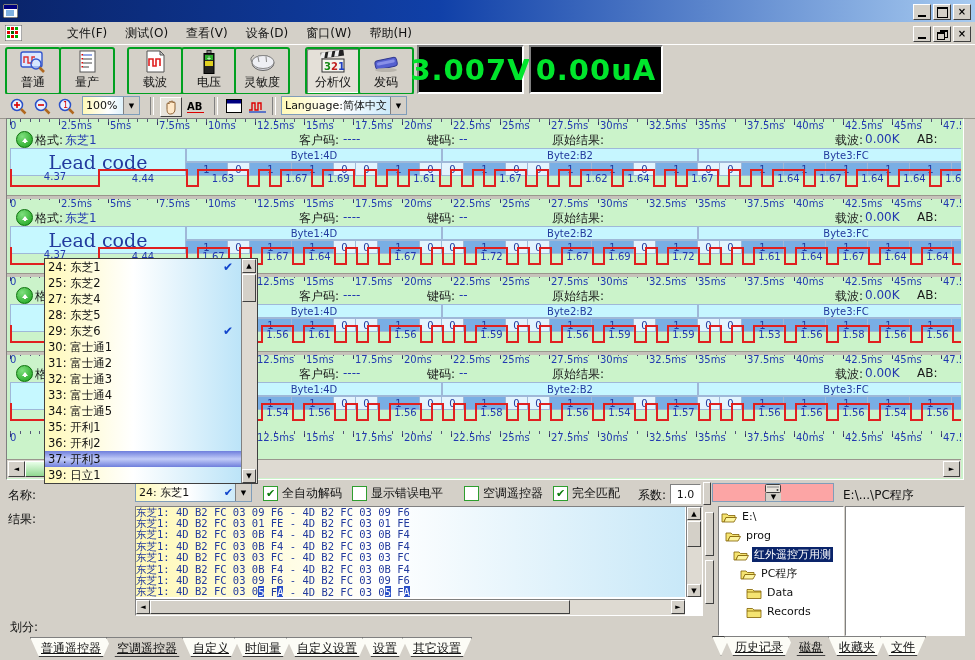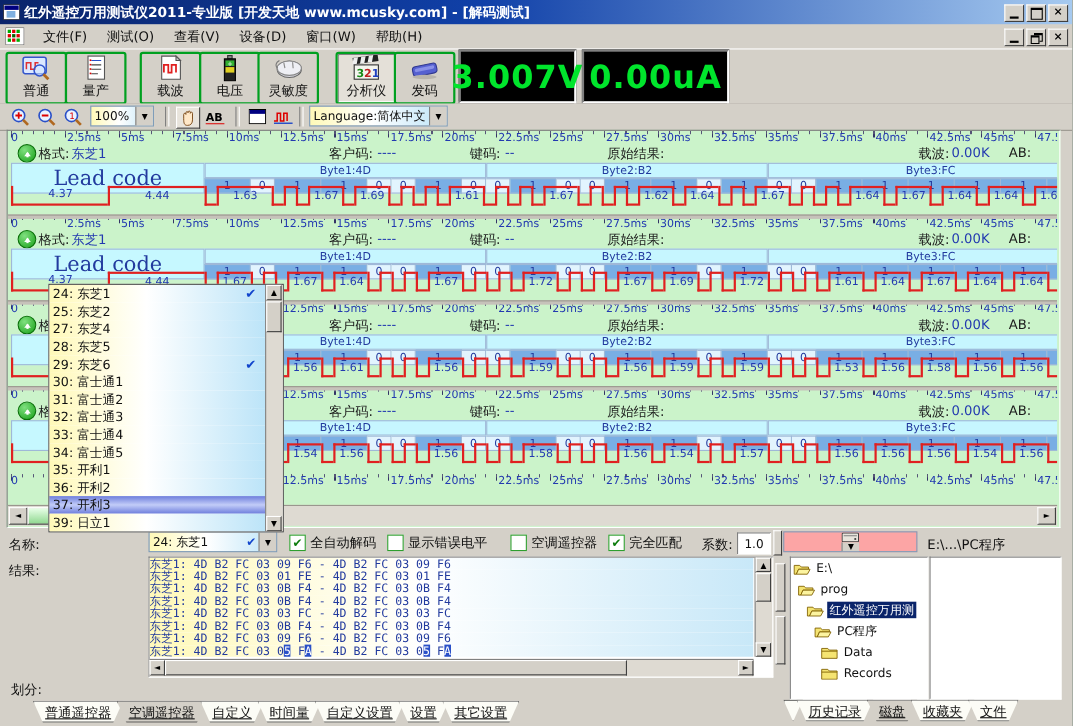--- a/index.html
+++ b/index.html
@@ -13,21 +13,21 @@
   #titlebar .ttext{color:#fff;font-weight:bold;font-size:12.5px;margin-left:4px;white-space:nowrap;}
   .winbtn{width:16px;height:14px;margin-left:2px;display:flex;align-items:center;justify-content:center;font-size:10px;line-height:1;color:#000;}
   #title-btns{position:absolute;right:4px;top:4px;display:flex;}
   .glyph-min{width:8px;height:2px;background:#000;margin-top:7px;}
   .glyph-max{width:9px;height:8px;border:1px solid #000;border-top:2px solid #000;}
   .glyph-restore{position:relative;width:10px;height:9px;}
   .glyph-restore i{position:absolute;border:1px solid #000;border-top:2px solid #000;width:6px;height:5px;display:block;}
   .glyph-restore i.b{left:0;top:2px;background:#D4D0C8;}
   .glyph-restore i.a{left:3px;top:0;}
   
-  #menubar{left:0;top:22px;width:975px;height:22px;display:flex;align-items:center;border-bottom:1px solid #fff;}
+  #menubar{left:0;top:22px;width:975px;height:22px;display:flex;align-items:center;border-bottom:1px solid #fff;gap:28px;}
   #menu-icon{width:17px;height:16px;margin:0 8px 0 5px;}
   .mitem{padding:2px 9px;white-space:nowrap;}
   #mdi-btns{position:absolute;right:4px;top:26px;display:flex;}
   
   #toolbar1{left:0;top:44px;width:975px;height:50px;border-bottom:1px solid #9a968e;}
   .tbtn{position:absolute;top:3px;width:52px;height:44px;border:2px solid #00A020;border-radius:3px;background:#D4D0C8;
         display:flex;flex-direction:column;align-items:center;justify-content:flex-start;}
   .tbtn.pressed{background:#E4E0D8;box-shadow:inset 1px 1px 0 #808080, inset -1px -1px 0 #fff;}
   .tbtn .ticon{height:26px;display:flex;align-items:center;}
   .tbtn .tlabel{font-size:12px;line-height:14px;}
@@ -120,21 +120,20 @@
 <div id="app">
 
   <div id="titlebar" class="abs">
     <span style="margin-left:3px">
       <svg width="15" height="14" viewBox="0 0 15 14">
           <rect x="0" y="0" width="15" height="14" fill="#fff" stroke="#000"></rect>
           <rect x="1" y="1" width="13" height="4" fill="#000080"></rect>
           <rect x="3" y="6" width="8" height="6" fill="#7FB0E0"></rect>
         </svg>
     </span>
-    <span class="ttext">红外遥控万用测试仪2011-专业版 [开发天地 www.mcusky.com] - [解码测试]</span>
     <span id="title-btns">
       <span class="winbtn raised">
           <span class="glyph-min"></span>
         </span>
       <span class="winbtn raised">
           <span class="glyph-max"></span>
         </span>
       <span class="winbtn raised" style="font-weight:bold">×</span>
     </span>
   </div>

